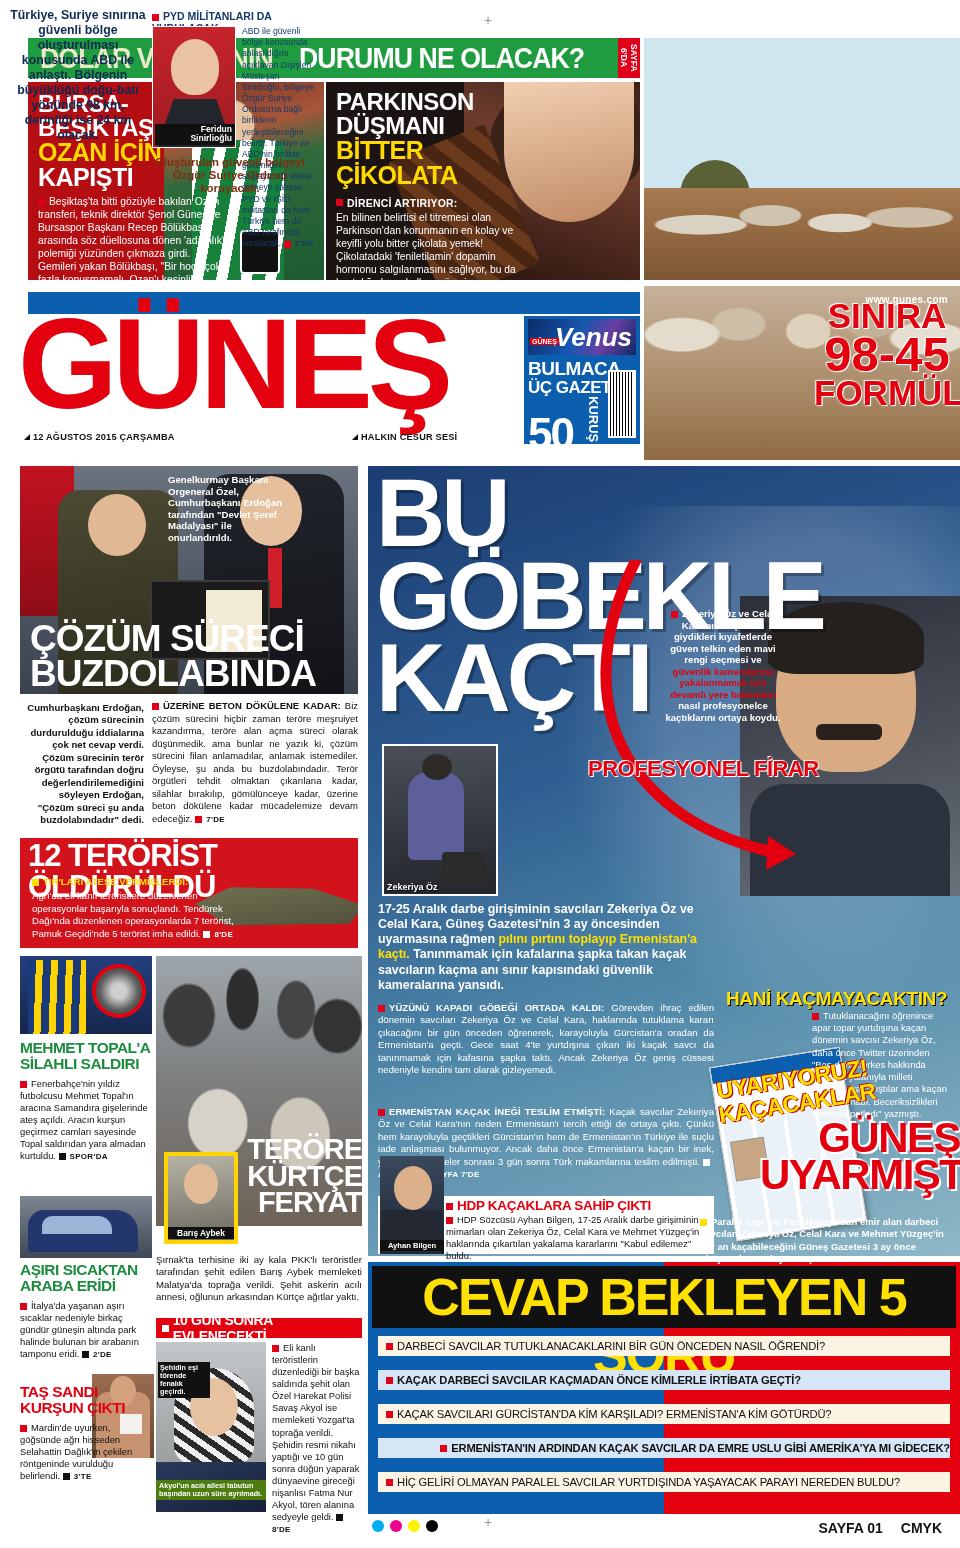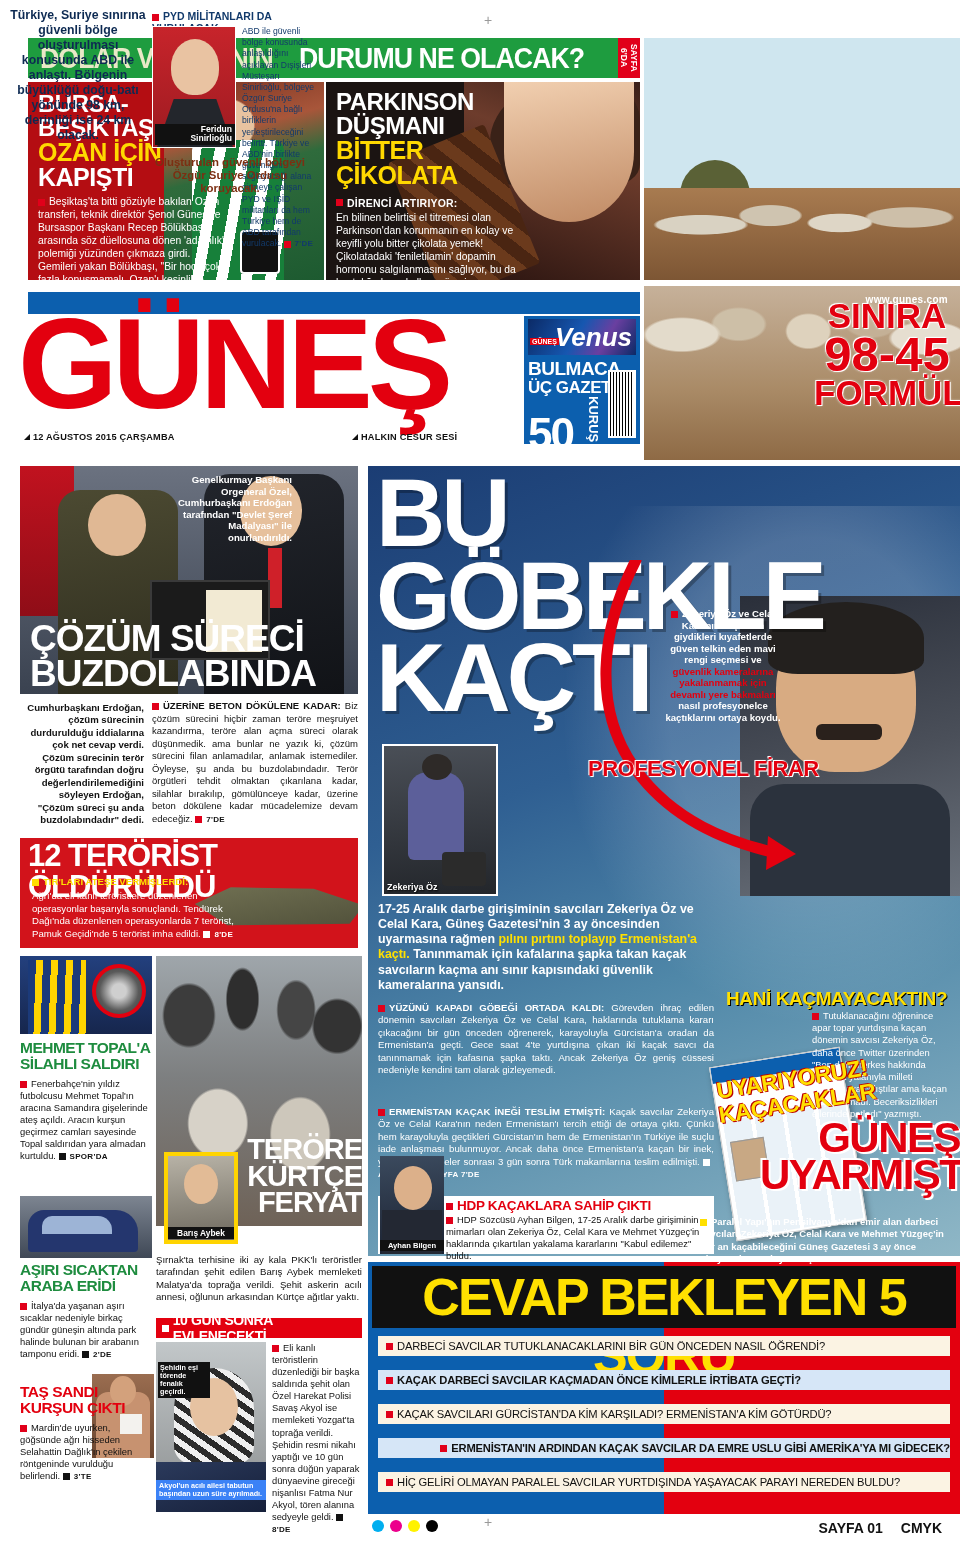--- a/index.html
+++ b/index.html
@@ -164,21 +164,21 @@
      background:linear-gradient(180deg,#6b7280 0%,#3a4250 100%); }
   #cozum-photo .flag{position:absolute;left:0;top:0;width:54px;height:150px;background:linear-gradient(180deg,#c1121f,#8f0d17);}
   #cozum-photo .gen{position:absolute;left:38px;top:24px;width:120px;height:204px;background:linear-gradient(170deg,#4c4a32,#2d2c1d);border-radius:22px 22px 0 0;}
   #cozum-photo .gen .h{position:absolute;left:30px;top:4px;width:58px;height:62px;border-radius:50%;background:#e0b894;}
   #cozum-photo .pres{position:absolute;right:14px;top:8px;width:140px;height:220px;background:linear-gradient(170deg,#22252c,#111317);border-radius:26px 26px 0 0;}
   #cozum-photo .pres .h{position:absolute;left:36px;top:2px;width:62px;height:70px;border-radius:50%;background:#e6c09c;}
   #cozum-photo .pres .tie{position:absolute;left:64px;top:74px;width:14px;height:60px;background:#cf2029;}
   #cozum-photo .folder{position:absolute;left:130px;bottom:34px;width:120px;height:80px;background:#1b1b1b;border:2px solid #3a3a3a;}
   #cozum-photo .folder:after{content:"";position:absolute;right:6px;top:8px;width:56px;height:62px;background:#f2ead3;}
   #cozum-cap { position:absolute; left:168px; top:474px; width:124px; color:#fff;
-     font-size:9.6px; font-weight:bold; line-height:1.2; text-align:right; z-index:3;}
+     font-size:9.6px; font-weight:bold; line-height:1.2; text-align:left; z-index:3;}
   #cozum-h { position:absolute; left:30px; top:622px; width:330px; color:#fff; z-index:3;
      font-size:37px; font-weight:bold; line-height:.94; letter-spacing:-1px;}
   #cozum-lead { position:absolute; left:24px; top:702px; width:120px; color:#111;
      font-size:9.6px; font-weight:bold; line-height:1.3; text-align:right;}
   #cozum-body { position:absolute; left:152px; top:700px; width:206px; color:#111;
      font-size:9.5px; line-height:1.32; text-align:justify;}
   #cozum-body .kick{ font-weight:bold; color:#111; }
 
   
   #terorist-box { left:20px; top:838px; width:338px; height:110px; background:#d2131b; overflow:hidden;}
@@ -249,21 +249,21 @@
      background:#e3000f; color:#fff; font-size:14px; font-weight:bold; letter-spacing:-.4px;
      display:flex; align-items:center; padding-left:6px;}
   #akyol-photo { position:absolute; left:156px; top:1342px; width:110px; height:170px; overflow:hidden;
      background:linear-gradient(180deg,#c2c7c9,#8c8f90);}
   #akyol-photo .scarf{position:absolute;left:18px;top:26px;width:80px;height:96px;
      background:repeating-linear-gradient(35deg,#2b2b2b 0 6px,#efefef 6px 12px); border-radius:40px 40px 18px 18px;}
   #akyol-photo .face{position:absolute;left:34px;top:36px;width:48px;height:58px;border-radius:50%;background:#e6c2a1;}
   #akyol-photo .c2{position:absolute;left:0;top:120px;width:110px;height:50px;background:linear-gradient(160deg,#2b3a5c,#16203a);}
   #akyol-cap1 { position:absolute; left:158px; top:1362px; width:52px; background:#111; color:#fff;
      font-size:7.2px; font-weight:bold; line-height:1.12; padding:2px 2px; z-index:6;}
-  #akyol-cap2 { position:absolute; left:156px; top:1480px; width:110px; background:#3b82f6; color:#fff;
+  #akyol-cap2 { position:absolute; left:156px; top:1480px; width:110px; background:#4d7c0f; color:#fff;
      font-size:7.2px; font-weight:bold; line-height:1.12; padding:2px 3px; z-index:6;}
   #akyol-body { position:absolute; left:272px; top:1342px; width:90px; color:#111;
      font-size:9.3px; line-height:1.3;}
 
   
   #main-story { left:368px; top:466px; width:592px; height:790px; overflow:hidden;
      background:linear-gradient(160deg,#1b3d74 0%, #2f5f92 38%, #4f87a8 62%, #8fb7c6 100%); }
   #main-story .ghost{position:absolute;right:-20px;top:40px;width:420px;height:520px;
      background:radial-gradient(ellipse at 60% 40%, rgba(255,255,255,.18) 0 40%, transparent 70%);}
   #main-h { position:absolute; left:376px; top:472px; width:560px; color:#fff; z-index:4;

